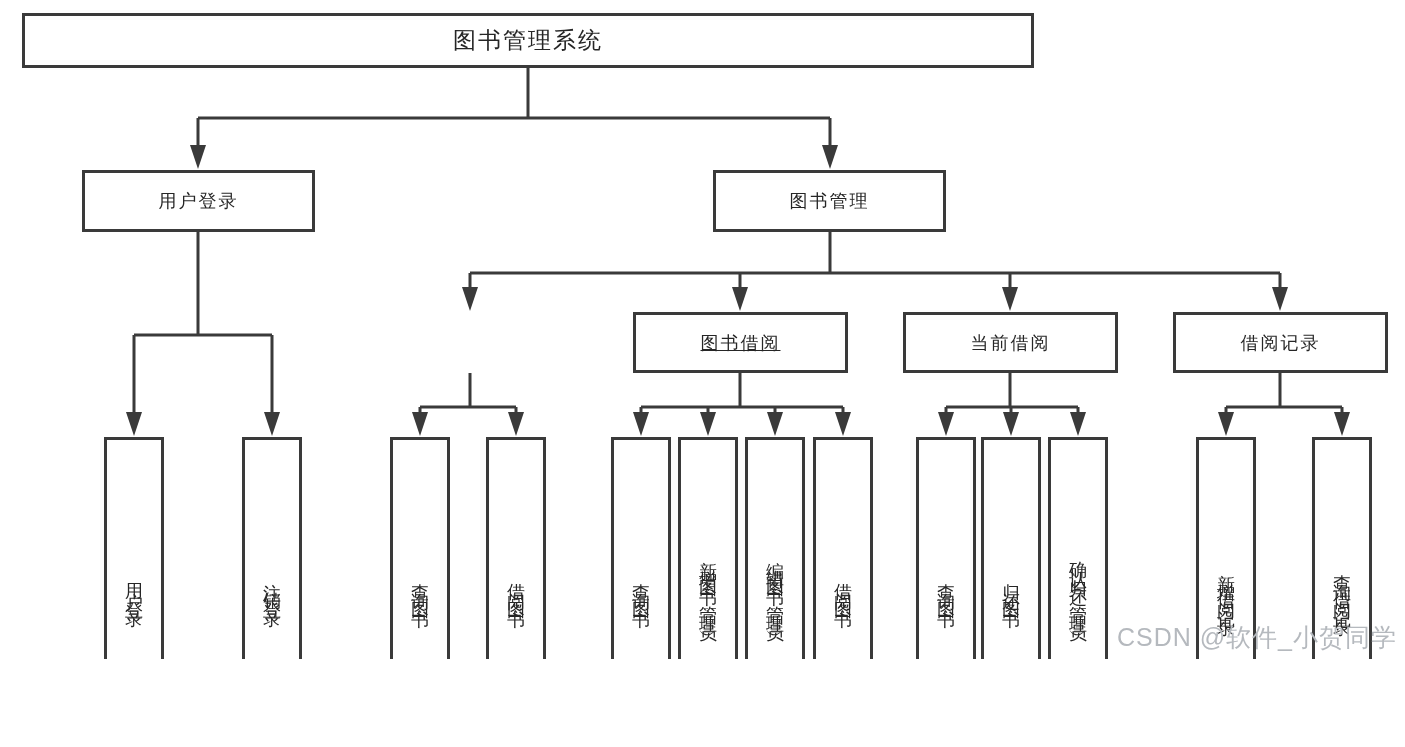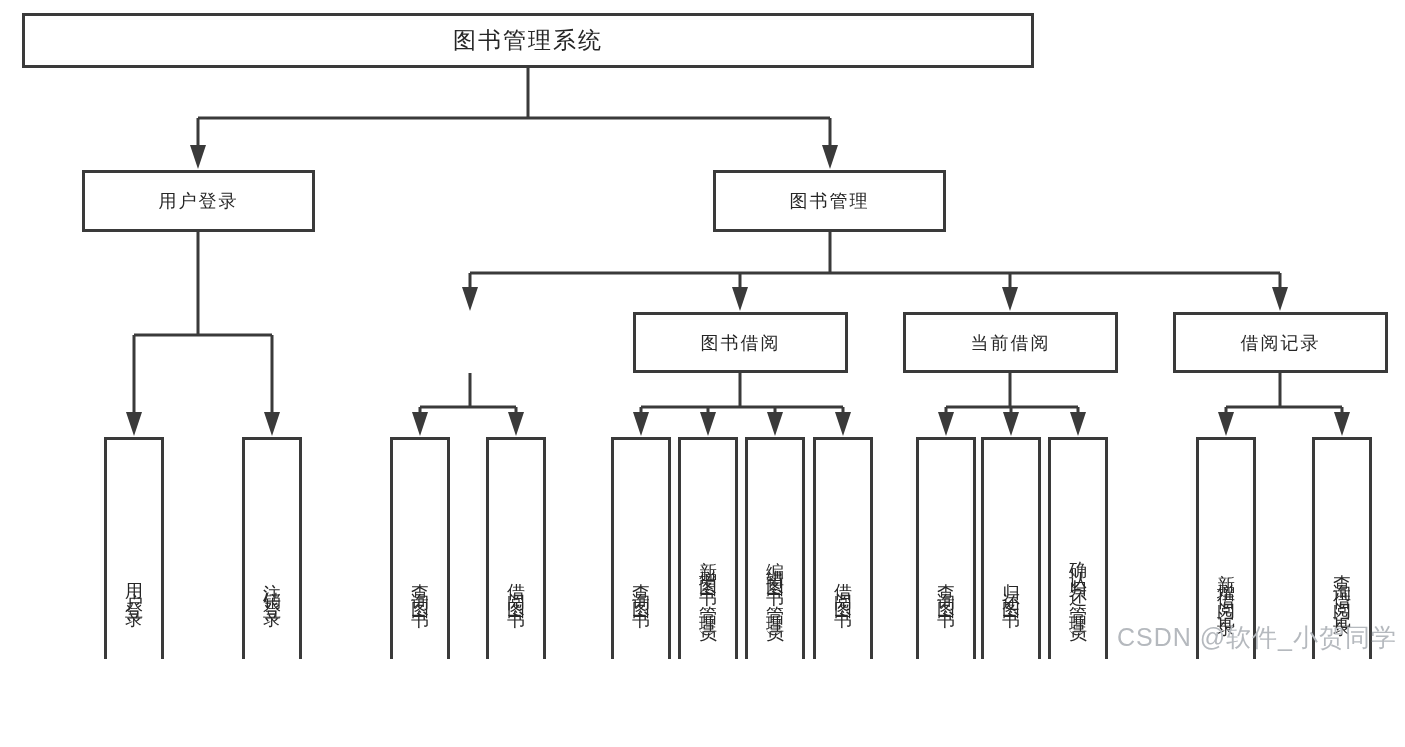--- a/index.html
+++ b/index.html
@@ -93,21 +93,21 @@
       <polygon points="1218,412 1234,412 1226,436"></polygon>
       <polygon points="1334,412 1350,412 1342,436"></polygon>
     </g>
   </svg>
 
   <div class="node root" style="left:22px;top:13px;width:1012px;height:55px;">图书管理系统</div>
 
   <div class="node" style="left:82px;top:170px;width:233px;height:62px;">用户登录</div>
   <div class="node" style="left:713px;top:170px;width:233px;height:62px;">图书管理</div>
 
-  <div class="node" style="left:633px;top:312px;width:215px;height:61px;">图书借阅</div>
+  <div class="node" style="left:633px;top:312px;width:215px;height:61px;text-decoration:underline;">图书借阅</div>
   <div class="node" style="left:903px;top:312px;width:215px;height:61px;">当前借阅</div>
   <div class="node" style="left:1173px;top:312px;width:215px;height:61px;">借阅记录</div>
 
   <div class="node vert" style="left:104px;top:437px;width:60px;height:300px;">用户登录</div>
   <div class="node vert" style="left:242px;top:437px;width:60px;height:300px;">注销登录</div>
 
   <div class="node vert" style="left:390px;top:437px;width:60px;height:300px;">查询图书</div>
   <div class="node vert" style="left:486px;top:437px;width:60px;height:300px;">借阅图书</div>
 
   <div class="node vert" style="left:611px;top:437px;width:60px;height:300px;">查询图书</div>

